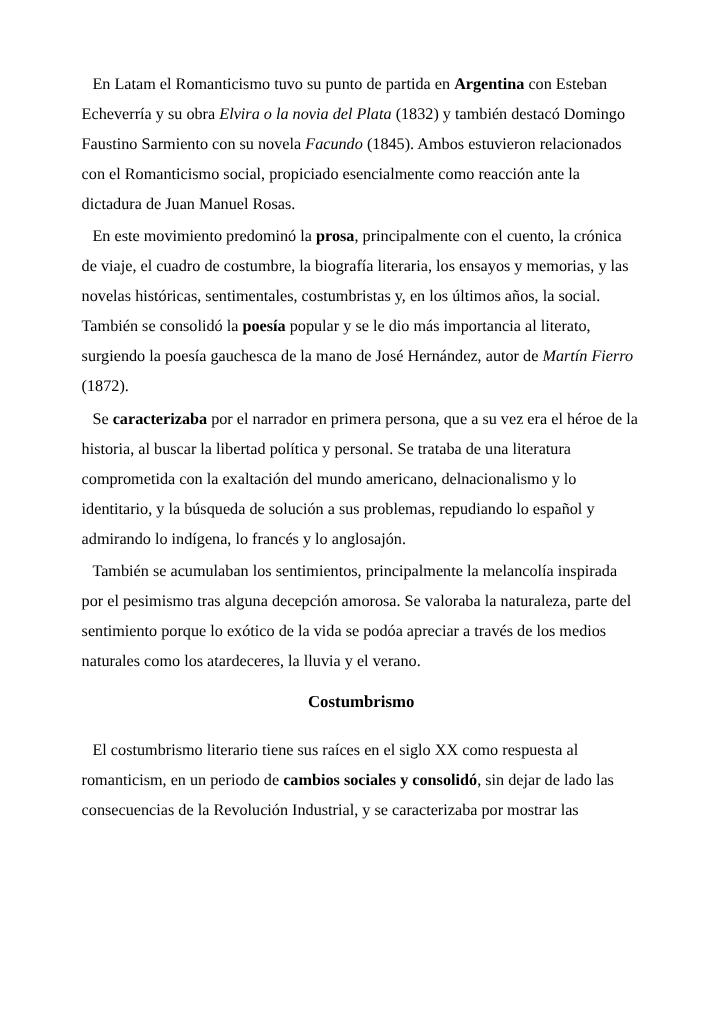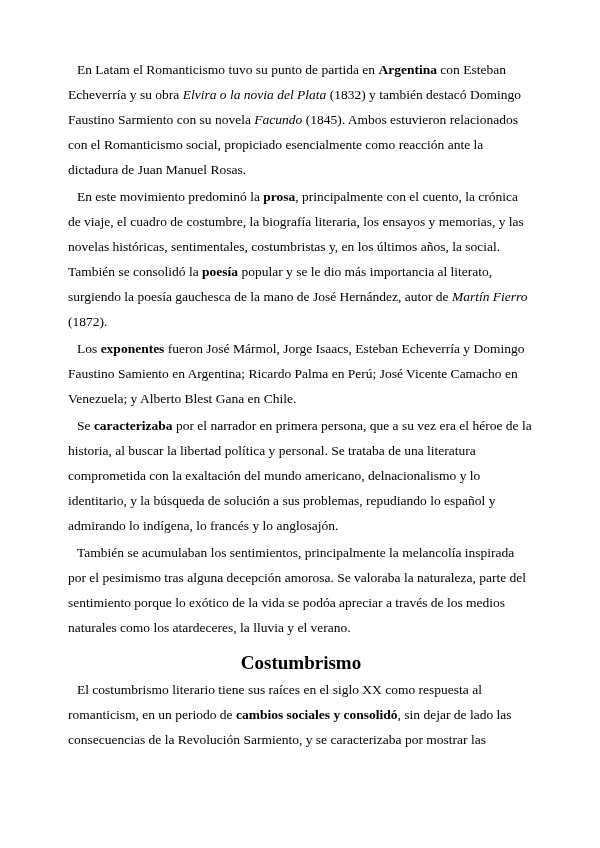--- a/index.html
+++ b/index.html
@@ -30,33 +30,32 @@
     margin: 0 0 2px 0;
     text-indent: 9px;
   }
   .doc-paragraph .bold {
     font-weight: bold;
   }
   .doc-paragraph .italic {
     font-style: italic;
   }
   .doc-heading {
-    margin: 10px 0 2px 0;
+    margin: 10px 0 14px 0;
     text-align: center;
-    font-size: 19px;
+    font-size: 14px;
     font-weight: bold;
     line-height: 25px;
   }
 </style>
 </head>
 <body>
 
 <div class="page">
   <div class="doc-content">
       <p class="doc-paragraph"><span>En Latam el Romanticismo tuvo su punto de partida en </span><span class="bold">Argentina</span><span> con Esteban Echeverría y su obra </span><span class="italic">Elvira o la novia del Plata</span><span> (1832) y también destacó Domingo Faustino Sarmiento con su novela </span><span class="italic">Facundo</span><span> (1845). Ambos estuvieron relacionados con el Romanticismo social, propiciado esencialmente como reacción ante la dictadura de Juan Manuel Rosas.</span></p>
       <p class="doc-paragraph"><span>En este movimiento predominó la </span><span class="bold">prosa</span><span>, principalmente con el cuento, la crónica de viaje, el cuadro de costumbre, la biografía literaria, los ensayos y memorias, y las novelas históricas, sentimentales, costumbristas y, en los últimos años, la social. También se consolidó la </span><span class="bold">poesía</span><span> popular y se le dio más importancia al literato, surgiendo la poesía gauchesca de la mano de José Hernández, autor de </span><span class="italic">Martín Fierro</span><span> (1872).</span></p>
-      <p class="doc-paragraph"><span>Los </span><span class="bold">exponentes</span><span> fueron José Mármol, Jorge Isaacs, Esteban Echeverría y Domingo Faustino Samiento en Argentina; Ricardo Palma en Perú; José Vicente Camacho en Venezuela; y Alberto Blest Gana en Chile.</span></p>
       <p class="doc-paragraph"><span>Se </span><span class="bold">caracterizaba</span><span> por el narrador en primera persona, que a su vez era el héroe de la historia, al buscar la libertad política y personal. Se trataba de una literatura comprometida con la exaltación del mundo americano, delnacionalismo y lo identitario, y la búsqueda de solución a sus problemas, repudiando lo español y admirando lo indígena, lo francés y lo anglosajón.</span></p>
       <p class="doc-paragraph"><span>También se acumulaban los sentimientos, principalmente la melancolía inspirada por el pesimismo tras alguna decepción amorosa. Se valoraba la naturaleza, parte del sentimiento porque lo exótico de la vida se podóa apreciar a través de los medios naturales como los atardeceres, la lluvia y el verano.</span></p>
       <h2 class="doc-heading">Costumbrismo</h2>
-      <p class="doc-paragraph"><span>El costumbrismo literario tiene sus raíces en el siglo XX como respuesta al romanticism, en un periodo de </span><span class="bold">cambios sociales y consolidó</span><span>, sin dejar de lado las consecuencias de la Revolución Sarmiento, y se caracterizaba por mostrar las</span></p>
+      <p class="doc-paragraph"><span>El costumbrismo literario tiene sus raíces en el siglo XX como respuesta al romanticism, en un periodo de </span><span class="bold">cambios sociales y consolidó</span><span>, sin dejar de lado las consecuencias de la Revolución Industrial, y se caracterizaba por mostrar las</span></p>
     </div>
 </div>
 
 </body></html>

